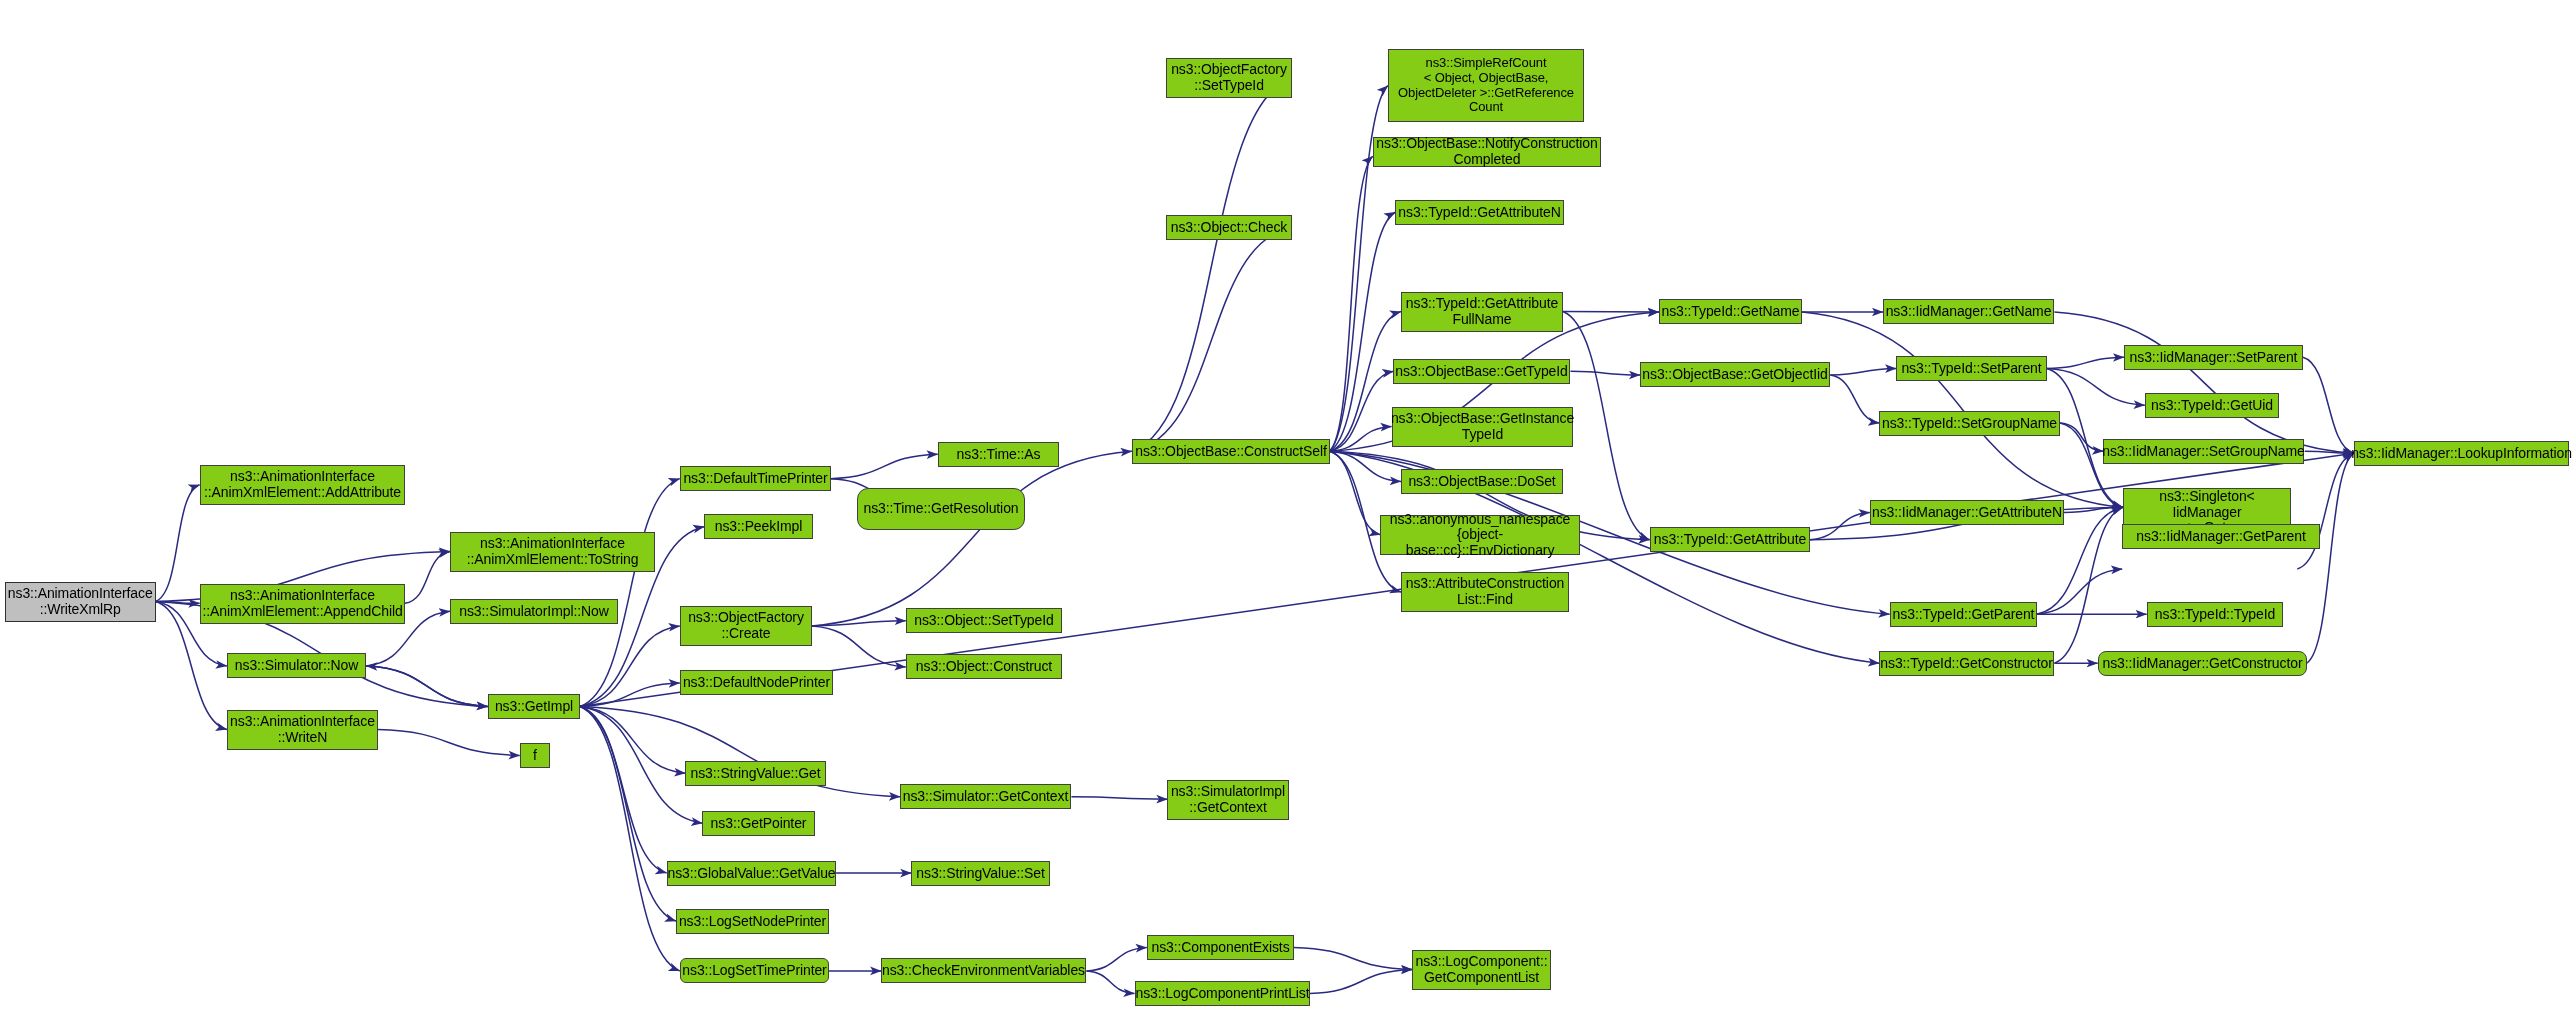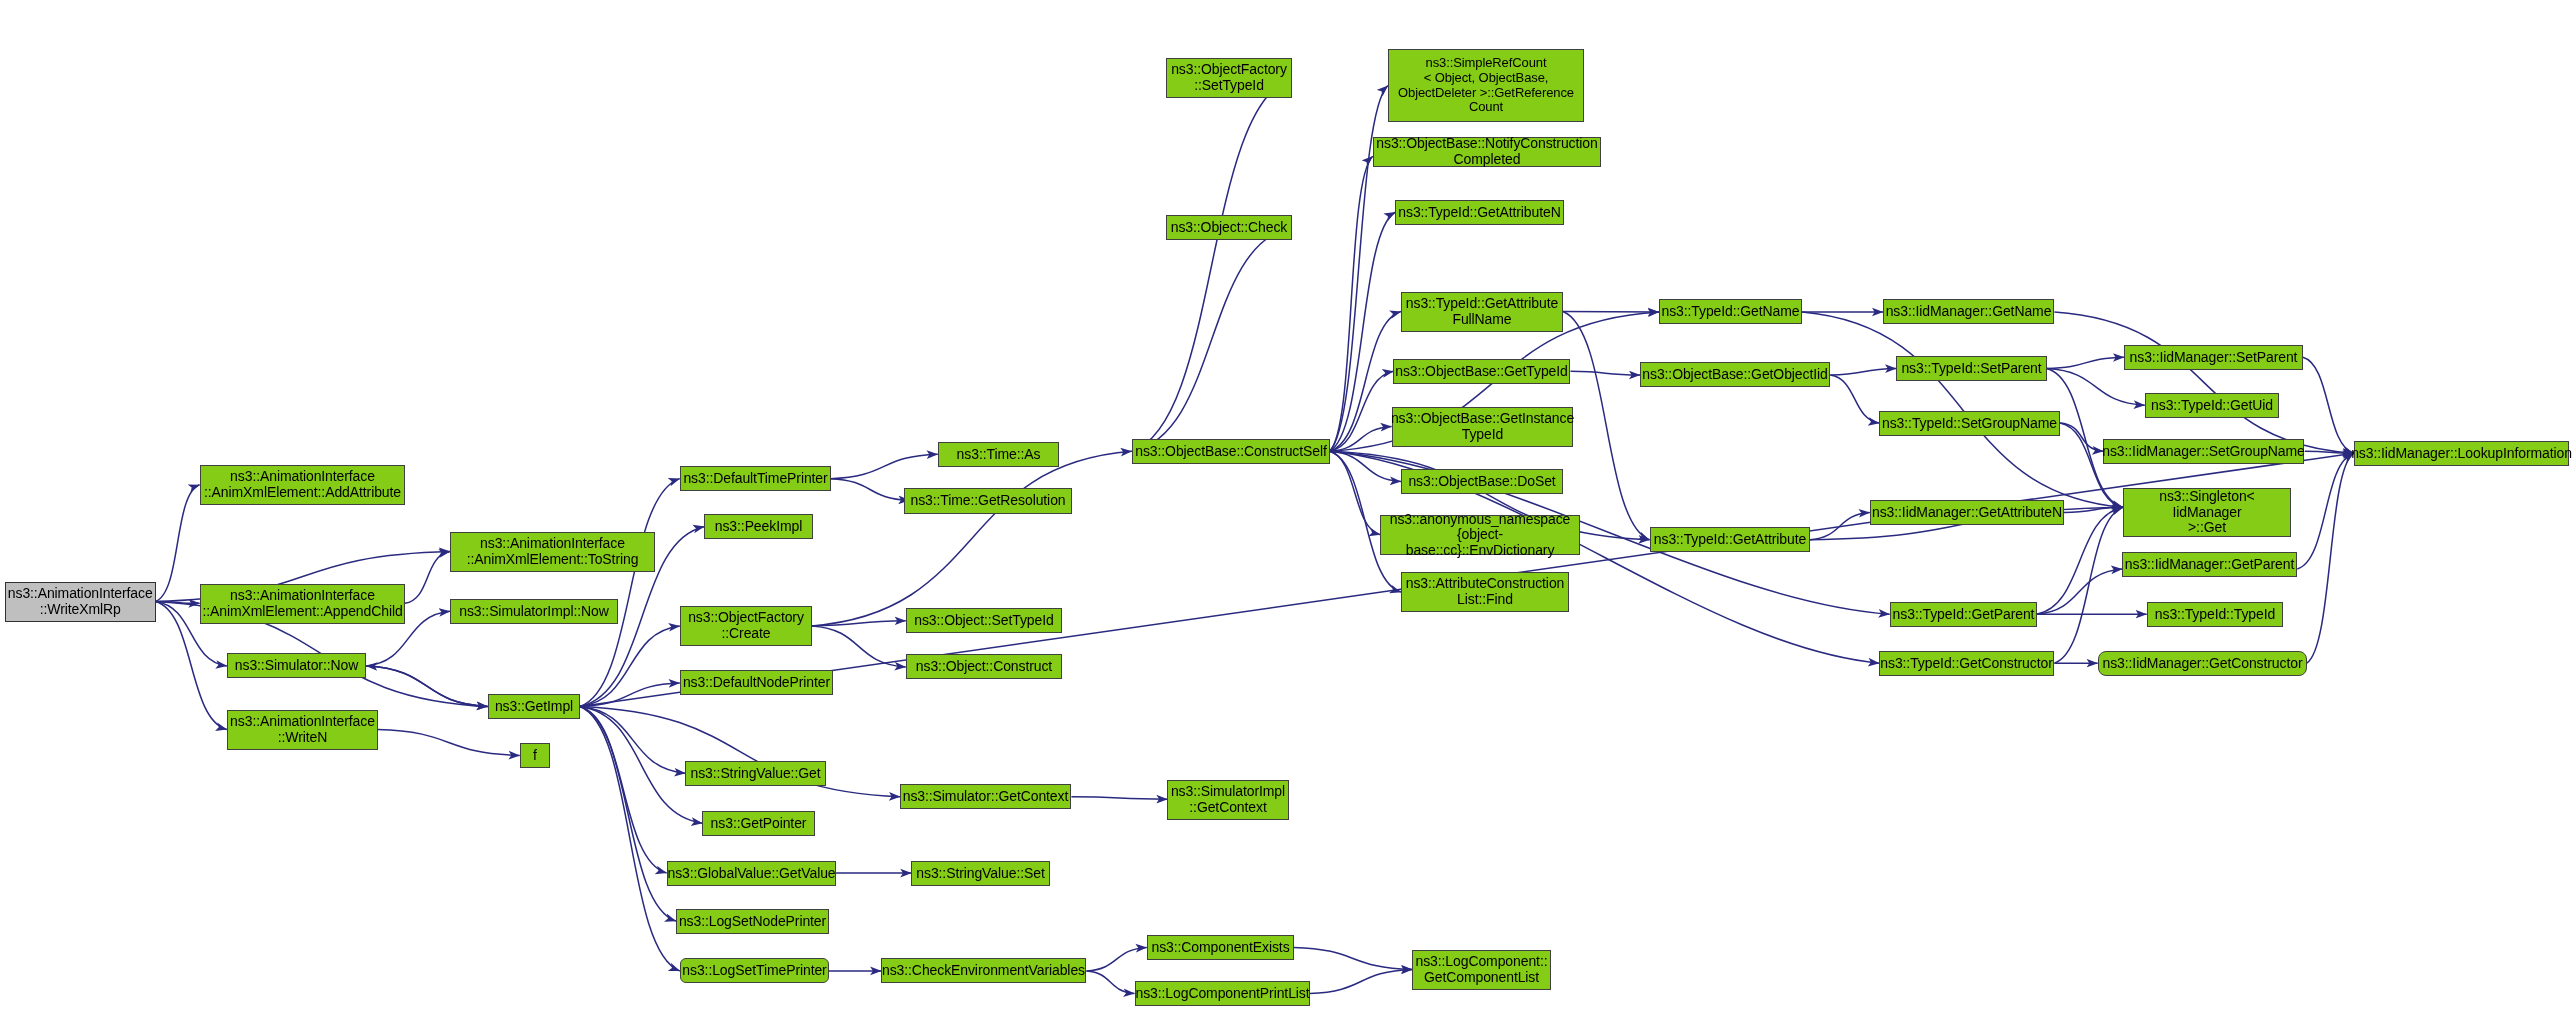--- a/index.html
+++ b/index.html
@@ -130,21 +130,21 @@
       <div class="node" style="left: 200px; top: 584px; width: 205px; height: 40px;">ns3::AnimationInterface
 ::AnimXmlElement::AppendChild</div>
       <div class="node" style="left: 450px; top: 599px; width: 168px; height: 25.4px;">ns3::SimulatorImpl::Now</div>
       <div class="node" style="left: 227px; top: 653px; width: 139px; height: 25.4px;">ns3::Simulator::Now</div>
       <div class="node" style="left: 227px; top: 710px; width: 151px; height: 40px;">ns3::AnimationInterface
 ::WriteN</div>
       <div class="node" style="left: 488px; top: 694px; width: 92px; height: 25.4px;">ns3::GetImpl</div>
       <div class="node" style="left: 520px; top: 743px; width: 30px; height: 25.4px;">f</div>
       <div class="node" style="left: 680px; top: 466px; width: 151px; height: 25.4px;">ns3::DefaultTimePrinter</div>
       <div class="node" style="left: 938px; top: 442px; width: 121px; height: 25.4px;">ns3::Time::As</div>
-      <div class="node" style="left: 904px; top: 488px; width: 168px; height: 26px;">ns3::Time::GetResolution</div>
+      <div class="node" style="left: 857px; top: 488px; width: 168px; height: 42px; border-radius: 11px;">ns3::Time::GetResolution</div>
       <div class="node" style="left: 704px; top: 514px; width: 109px; height: 25.4px;">ns3::PeekImpl</div>
       <div class="node" style="left: 680px; top: 606px; width: 132px; height: 40px;">ns3::ObjectFactory
 ::Create</div>
       <div class="node" style="left: 906px; top: 608px; width: 156px; height: 25.4px;">ns3::Object::SetTypeId</div>
       <div class="node" style="left: 906px; top: 654px; width: 156px; height: 25.4px;">ns3::Object::Construct</div>
       <div class="node" style="left: 680px; top: 670px; width: 153px; height: 25.4px;">ns3::DefaultNodePrinter</div>
       <div class="node" style="left: 685px; top: 761px; width: 141px; height: 25.4px;">ns3::StringValue::Get</div>
       <div class="node" style="left: 702px; top: 811px; width: 113px; height: 25.4px;">ns3::GetPointer</div>
       <div class="node" style="left: 667px; top: 861px; width: 169px; height: 25.4px;">ns3::GlobalValue::GetValue</div>
       <div class="node" style="left: 911px; top: 861px; width: 139px; height: 25.4px;">ns3::StringValue::Set</div>
@@ -186,19 +186,19 @@
       <div class="node" style="left: 1896px; top: 356px; width: 151px; height: 25.4px;">ns3::TypeId::SetParent</div>
       <div class="node" style="left: 1879px; top: 411px; width: 181px; height: 25.4px;">ns3::TypeId::SetGroupName</div>
       <div class="node" style="left: 1870px; top: 500px; width: 194px; height: 25.4px;">ns3::IidManager::GetAttributeN</div>
       <div class="node" style="left: 1890px; top: 602px; width: 147px; height: 25.4px;">ns3::TypeId::GetParent</div>
       <div class="node" style="left: 1879px; top: 651px; width: 175px; height: 25.4px;">ns3::TypeId::GetConstructor</div>
       <div class="node" style="left: 2124px; top: 345px; width: 179px; height: 25.4px;">ns3::IidManager::SetParent</div>
       <div class="node" style="left: 2145px; top: 393px; width: 134px; height: 25.4px;">ns3::TypeId::GetUid</div>
       <div class="node" style="left: 2103px; top: 439px; width: 201px; height: 25.4px;">ns3::IidManager::SetGroupName</div>
       <div class="node" style="left: 2123px; top: 488px; width: 168px; height: 49px;">ns3::Singleton&lt; IidManager
 &gt;::Get</div>
-      <div class="node" style="left: 2122px; top: 552px; width: 175px; height: 25.4px;">ns3::IidManager::GetParent</div>
+      <div class="node" style="left: 2122px; top: 524px; width: 198px; height: 25.4px;">ns3::IidManager::GetParent</div>
       <div class="node" style="left: 2147px; top: 602px; width: 136px; height: 25.4px;">ns3::TypeId::TypeId</div>
       <div class="node" style="left: 2098px; top: 651px; width: 209px; height: 25.4px; border-radius: 8px;">ns3::IidManager::GetConstructor</div>
       <div class="node" style="left: 2354px; top: 441px; width: 215px; height: 25.4px;">ns3::IidManager::LookupInformation</div>
     </div>
 </div>
 
 
 </body></html>

